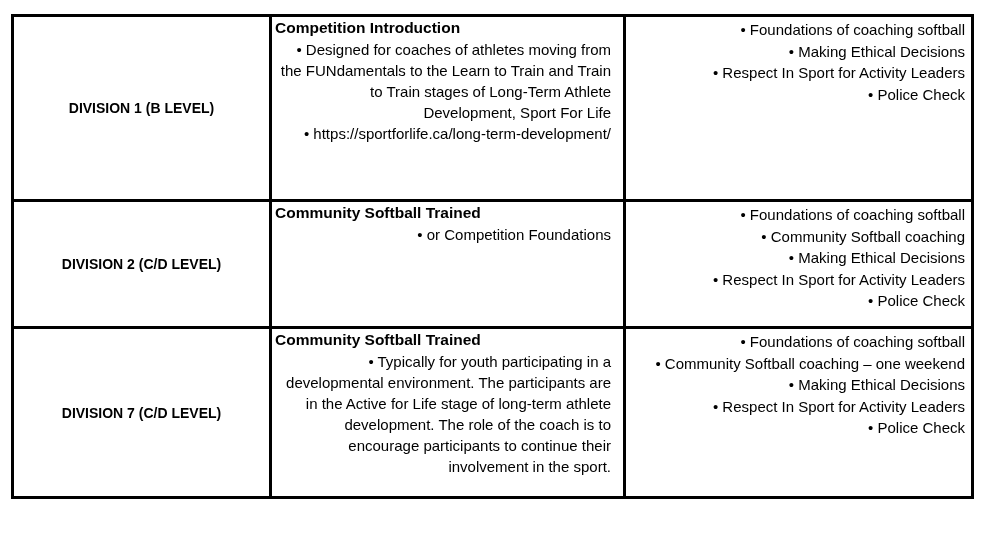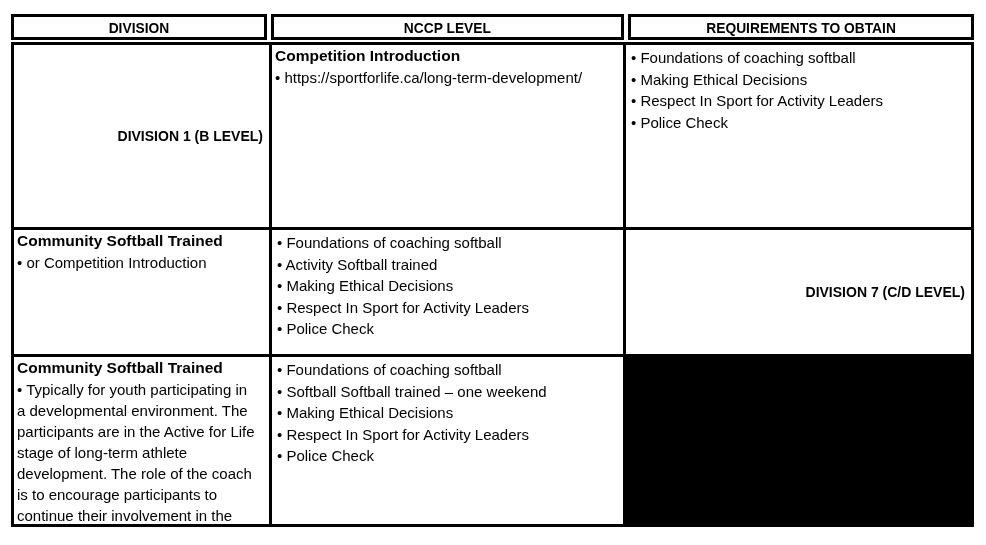--- a/index.html
+++ b/index.html
@@ -54,21 +54,21 @@
     box-sizing: border-box;
   }
   .cell {
     background: #fff;
     box-sizing: border-box;
     overflow: hidden;
   }
   .div-cell {
     display: flex;
     align-items: center;
-    justify-content: flex-end;
+    justify-content: center;
     text-align: center;
     font-weight: bold;
     font-size: 14px;
     padding: 6px 6px;
   }
   .nccp-cell {
     padding: 0 12px 0 3px;
     font-size: 15px;
     line-height: 21px;
   }
@@ -77,82 +77,76 @@
     font-size: 15.5px;
     line-height: 22px;
   }
   .req-cell {
     padding: 2px 6px 0 5px;
     font-size: 15px;
     line-height: 21.5px;
   }
   .bullet-line {
     overflow-wrap: break-word;
+    text-align: right;
   }
 </style>
 </head>
 <body>
 
 <div class="doc">
 
-  <div class="thead">
-    <div class="th">
-      <span class="hx">DIVISION</span>
-    </div>
-    <div class="th">
-      <span class="hx">NCCP LEVEL</span>
-    </div>
-    <div class="th">
-      <span class="hx">REQUIREMENTS TO OBTAIN</span>
-    </div>
-  </div>
 
   <div class="tbody">
 
     <div class="cell div-cell">
       <span>DIVISION 1 (B LEVEL)</span>
     </div>
     <div class="cell nccp-cell">
       <div class="nccp-title">Competition Introduction</div>
       <div>
+          <div class="bullet-line">• Designed for coaches of athletes moving from the FUNdamentals to the Learn to Train and Train to Train stages of Long-Term Athlete Development, Sport For Life</div>
           <div class="bullet-line">• https://sportforlife.ca/long-term-development/</div>
         </div>
     </div>
     <div class="cell req-cell">
         <div class="bullet-line">• Foundations of coaching softball</div>
         <div class="bullet-line">• Making Ethical Decisions</div>
         <div class="bullet-line">• Respect In Sport for Activity Leaders</div>
         <div class="bullet-line">• Police Check</div>
       </div>
 
+    <div class="cell div-cell">
+      <span>DIVISION 2 (C/D LEVEL)</span>
+    </div>
     <div class="cell nccp-cell">
       <div class="nccp-title">Community Softball Trained</div>
       <div>
-          <div class="bullet-line">• or Competition Introduction</div>
+          <div class="bullet-line">• or Competition Foundations</div>
         </div>
     </div>
     <div class="cell req-cell">
         <div class="bullet-line">• Foundations of coaching softball</div>
-        <div class="bullet-line">• Activity Softball trained</div>
+        <div class="bullet-line">• Community Softball coaching</div>
         <div class="bullet-line">• Making Ethical Decisions</div>
         <div class="bullet-line">• Respect In Sport for Activity Leaders</div>
         <div class="bullet-line">• Police Check</div>
       </div>
 
     <div class="cell div-cell">
       <span>DIVISION 7 (C/D LEVEL)</span>
     </div>
     <div class="cell nccp-cell">
       <div class="nccp-title">Community Softball Trained</div>
       <div>
           <div class="bullet-line">• Typically for youth participating in a developmental environment. The participants are in the Active for Life stage of long-term athlete development. The role of the coach is to encourage participants to continue their involvement in the sport.</div>
         </div>
     </div>
     <div class="cell req-cell">
         <div class="bullet-line">• Foundations of coaching softball</div>
-        <div class="bullet-line">• Softball Softball trained – one weekend</div>
+        <div class="bullet-line">• Community Softball coaching – one weekend</div>
         <div class="bullet-line">• Making Ethical Decisions</div>
         <div class="bullet-line">• Respect In Sport for Activity Leaders</div>
         <div class="bullet-line">• Police Check</div>
       </div>
 
   </div>
 </div>
 
 </body></html>

